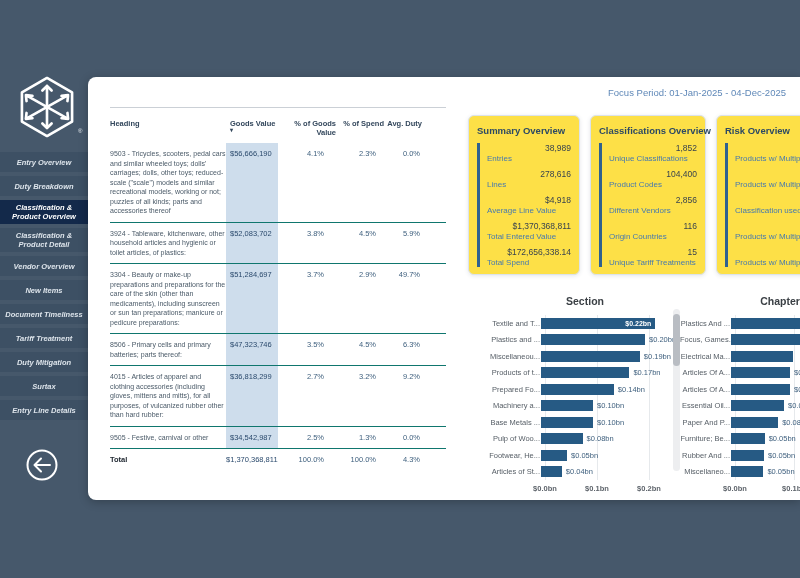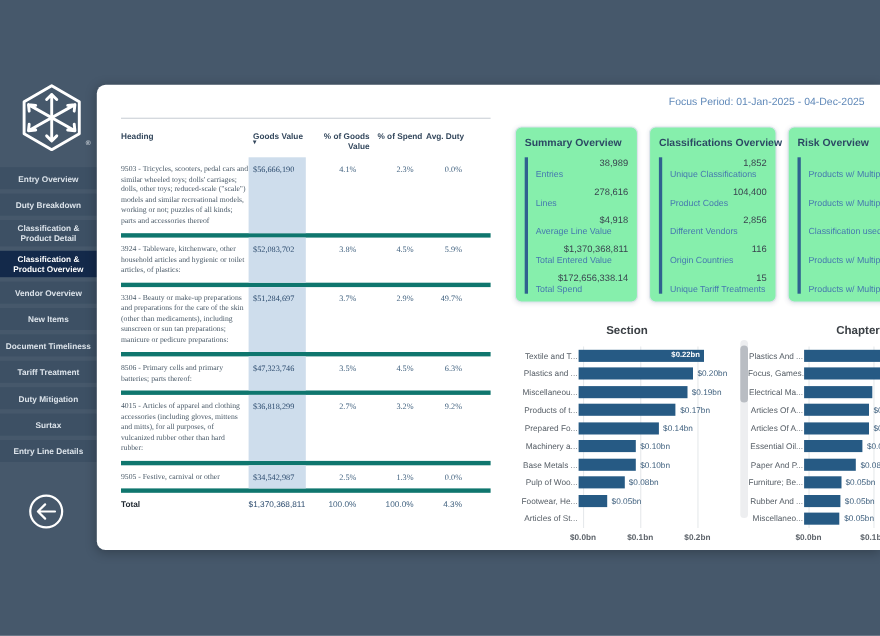--- a/index.html
+++ b/index.html
@@ -8,65 +8,65 @@
     background:#46586B;
     font-family:"Liberation Sans", sans-serif;
   }
   
   .logo-wrap{position:absolute;left:14px;top:74px;width:66px;height:66px;}
   .logo-reg{position:absolute;left:78px;top:128px;font-size:6px;color:#E8EDF2;}
   .sidebar{position:absolute;left:0;top:152px;width:88px;display:flex;flex-direction:column;gap:4px;}
   .nav-item{
     background:#3D5064;color:#DDE4EB;font-size:7.5px;font-weight:600;line-height:9px;
     min-height:20px;display:flex;align-items:center;justify-content:center;text-align:center;
-    padding:3px 5px;cursor:pointer;box-sizing:border-box;
+    padding:3px 5px;cursor:pointer;box-sizing:border-box;font-style:italic;
   }
   .nav-item.active{background:#13294A;color:#FFFFFF;font-weight:700;}
   .back-btn{position:absolute;left:25px;top:448px;width:34px;height:34px;cursor:pointer;}
   
   .panel{
     position:absolute;left:88px;top:77px;width:712px;height:423px;background:#FFFFFF;
     border-radius:8px 0 0 8px;box-shadow:0 2px 10px rgba(0,0,0,0.25);
   }
   .focus-period{position:absolute;top:10px;right:14px;font-size:9.5px;color:#5F88B8;}
   
   .tbl{position:absolute;left:22px;top:30px;width:336px;border-top:1px solid #CBD0D6;padding-top:7px;}
   .tgrid{display:grid;grid-template-columns:116px 52px 58px 48px 38px;}
   .thead{font-size:7.5px;font-weight:700;color:#33475C;padding:4px 0 6px;}
   .th-gv{padding-left:4px;}
   .th-right{text-align:right;}
   .sort-glyph{display:block;font-size:6px;color:#33475C;line-height:5px;}
-  .trow{border-bottom:4px solid #0f766e;cursor:pointer;font-family:Liberation Serif, serif;}
+  .trow{border-bottom:1px solid #0f766e;cursor:pointer;}
   .trow .cell{padding:6px 0;}
   .cell{font-size:7px;line-height:9.5px;color:#4A5A68;}
   .cell.gv{background:#CEDDEC;color:#2B4A6D;font-size:7.5px;padding-left:4px;padding-right:2px;box-sizing:border-box;}
   .cell.pct{color:#40617F;font-size:7.5px;text-align:right;}
   .p1{padding-right:12px !important;box-sizing:border-box;}
   .p2{padding-right:8px !important;box-sizing:border-box;}
   .p3{padding-right:2px !important;box-sizing:border-box;}
   .total-row .cell{padding:6px 0 4px;border-bottom:none;}
   .total-label{font-weight:700;color:#222A33;font-size:7.5px;}
   .total-gv{color:#2B4A6D;font-size:7.5px;padding-left:4px;box-sizing:border-box;}
   
   .cards{position:absolute;left:380px;top:38px;display:flex;gap:10px;}
   .card{
-    background:#86efac;border:1px solid #DCE3EB;border-radius:6px;height:160px;box-sizing:border-box;
+    background:#fde047;border:1px solid #DCE3EB;border-radius:6px;height:160px;box-sizing:border-box;
     padding:9px 8px;box-shadow:0 1px 4px rgba(40,60,90,0.12);
   }
   .card-1{width:112px;}
   .card-2{width:116px;}
   .card-3{width:116px;}
   .card-title{font-size:9.5px;font-weight:600;color:#2C4964;margin-bottom:7px;white-space:nowrap;}
   .kpi-list{border-left:3px solid #2F618F;padding-left:7px;}
   .kpi{margin-bottom:6px;}
   .kpi-value{font-size:8.5px;color:#39434E;margin-bottom:1px;white-space:nowrap;text-align:right;}
   .kpi-label{font-size:8px;color:#4679AF;white-space:nowrap;}
   
   .chart{position:absolute;top:218px;}
-  .section-chart{left:377px;width:210px;}
+  .section-chart{left:392px;width:210px;}
   .chapter-chart{left:592px;width:170px;}
   .ctitle{font-size:10.5px;font-weight:600;color:#3B4045;text-align:center;height:14px;margin-bottom:6px;}
   .chapter-chart .ctitle{width:180px;margin-left:10px;}
   .rows{position:relative;height:165px;}
   .gline{position:absolute;top:0;height:165px;width:1px;background:#E6E9EC;}
   .barrow{display:flex;align-items:center;height:16.5px;position:relative;}
   .bcat{width:60px;text-align:right;padding-right:1px;font-size:7.5px;color:#565E66;white-space:nowrap;overflow:hidden;box-sizing:content-box;}
   .chapter-chart .bcat{width:50px;}
   .btrack{flex:1;display:flex;align-items:center;height:16.5px;position:relative;}
   .bar{height:11px;background:#265A84;position:relative;cursor:pointer;}
@@ -87,22 +87,22 @@
     <path d="M50 82 L50 18 M43 25 L50 18 L57 25 M43 75 L50 82 L57 75"></path>
     <path d="M18 32 L82 68 M19 41 L18 32 L28 33 M81 59 L82 68 L72 67"></path>
     <path d="M82 32 L18 68 M81 41 L82 32 L72 33 M19 59 L18 68 L28 67"></path>
   </svg>
 </div>
 <span class="logo-reg">®</span>
 
 <nav class="sidebar">
   <div class="nav-item">Entry Overview</div>
   <div class="nav-item">Duty Breakdown</div>
+  <div class="nav-item active">Classification &amp; Product Overview</div>
   <div class="nav-item">Classification &amp; Product Detail</div>
-  <div class="nav-item active">Classification &amp; Product Overview</div>
   <div class="nav-item">Vendor Overview</div>
   <div class="nav-item">New Items</div>
   <div class="nav-item">Document Timeliness</div>
   <div class="nav-item">Tariff Treatment</div>
   <div class="nav-item">Duty Mitigation</div>
   <div class="nav-item">Surtax</div>
   <div class="nav-item">Entry Line Details</div>
 </nav>
 
 <div class="back-btn">
@@ -323,20 +323,24 @@
         </div>
       <div class="barrow">
           <span class="bcat">Footwear, He...</span>
           <div class="btrack">
             <div class="bar" style="width: 26px;"></div>
             <span class="bval">$0.05bn</span>
           </div>
         </div>
       <div class="barrow">
           <span class="bcat">Articles of St...</span>
+          <div class="btrack">
+            <div class="bar" style="width: 20.8px;"></div>
+            <span class="bval">$0.04bn</span>
+          </div>
         </div>
     </div>
     <div class="xaxis">
       <span class="xtick" style="left:65px;">$0.0bn</span>
       <span class="xtick" style="left:117px;">$0.1bn</span>
       <span class="xtick" style="left:169px;">$0.2bn</span>
     </div>
   </div>
 
   <div class="vscroll">

